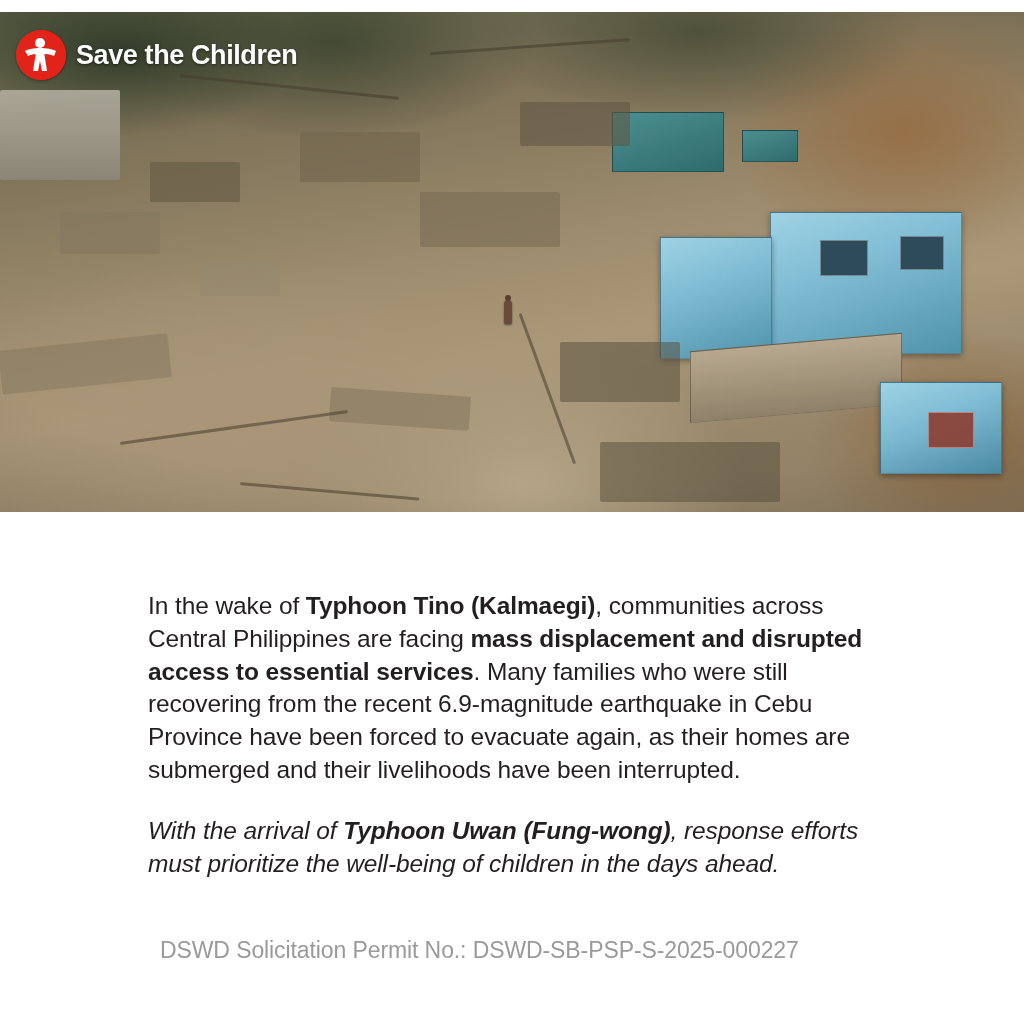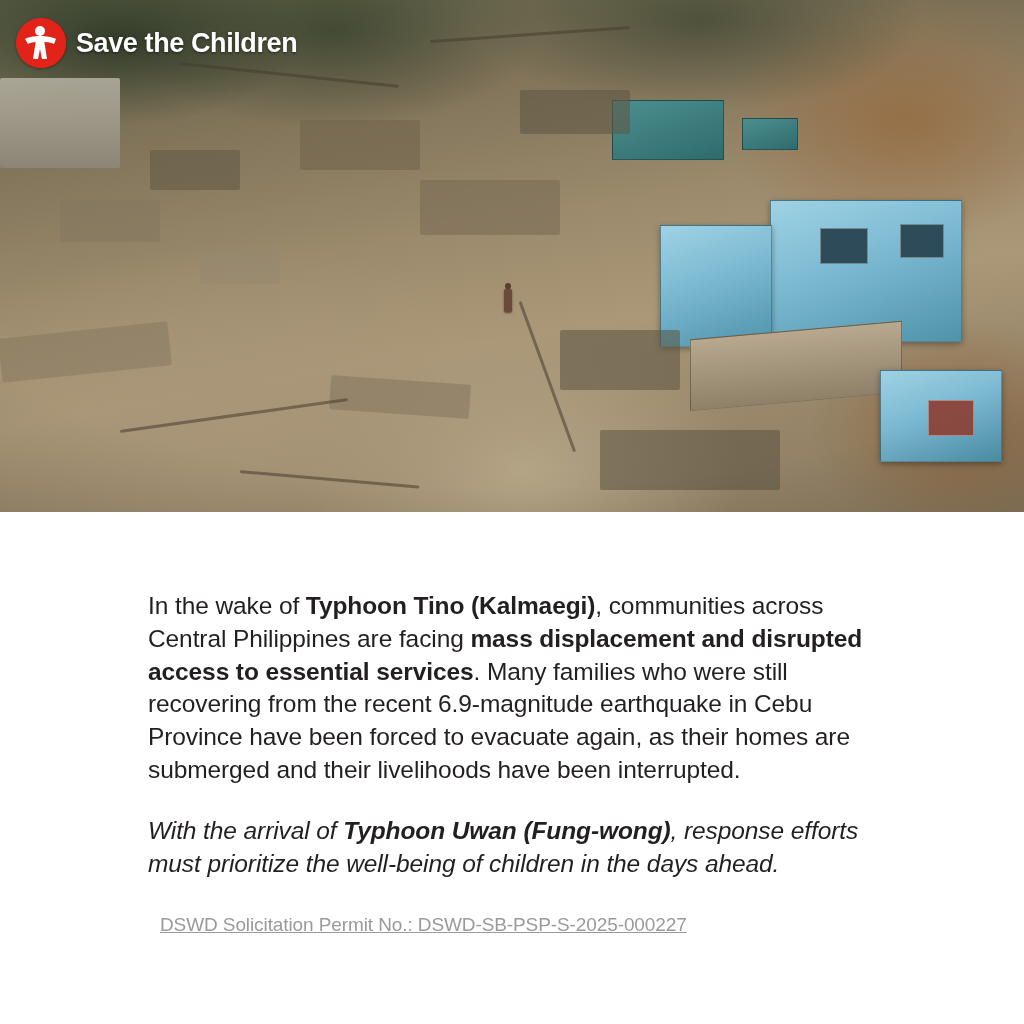--- a/index.html
+++ b/index.html
@@ -19,21 +19,21 @@
     width: 1024px;
     height: 1024px;
     background: #ffffff;
     overflow: hidden;
   }
 
   
   .photo {
     position: absolute;
     left: 0;
-    top: 0;
+    top: 12px;
     width: 1024px;
     height: 512px;
     overflow: hidden;
     background: #8d7c63;
   }
 
   .photo-scene {
     position: absolute;
     inset: 0;
     background:
@@ -164,25 +164,24 @@
   .para + .para {
     margin-top: 28px;
     font-style: italic;
   }
   .para b {
     font-weight: bold;
   }
   .permit {
     position: absolute;
     left: 160px;
-    top: 402px;
+    top: 425px;
     color: #9a9a9a;
-    font-size: 19px;
+    font-size: 23px;
     letter-spacing: -0.1px;
-    text-decoration: underline;
   }
 </style>
 </head>
 <body>
 
 <div class="card">
 
   <div class="photo">
     <div class="photo-scene"></div>
 

